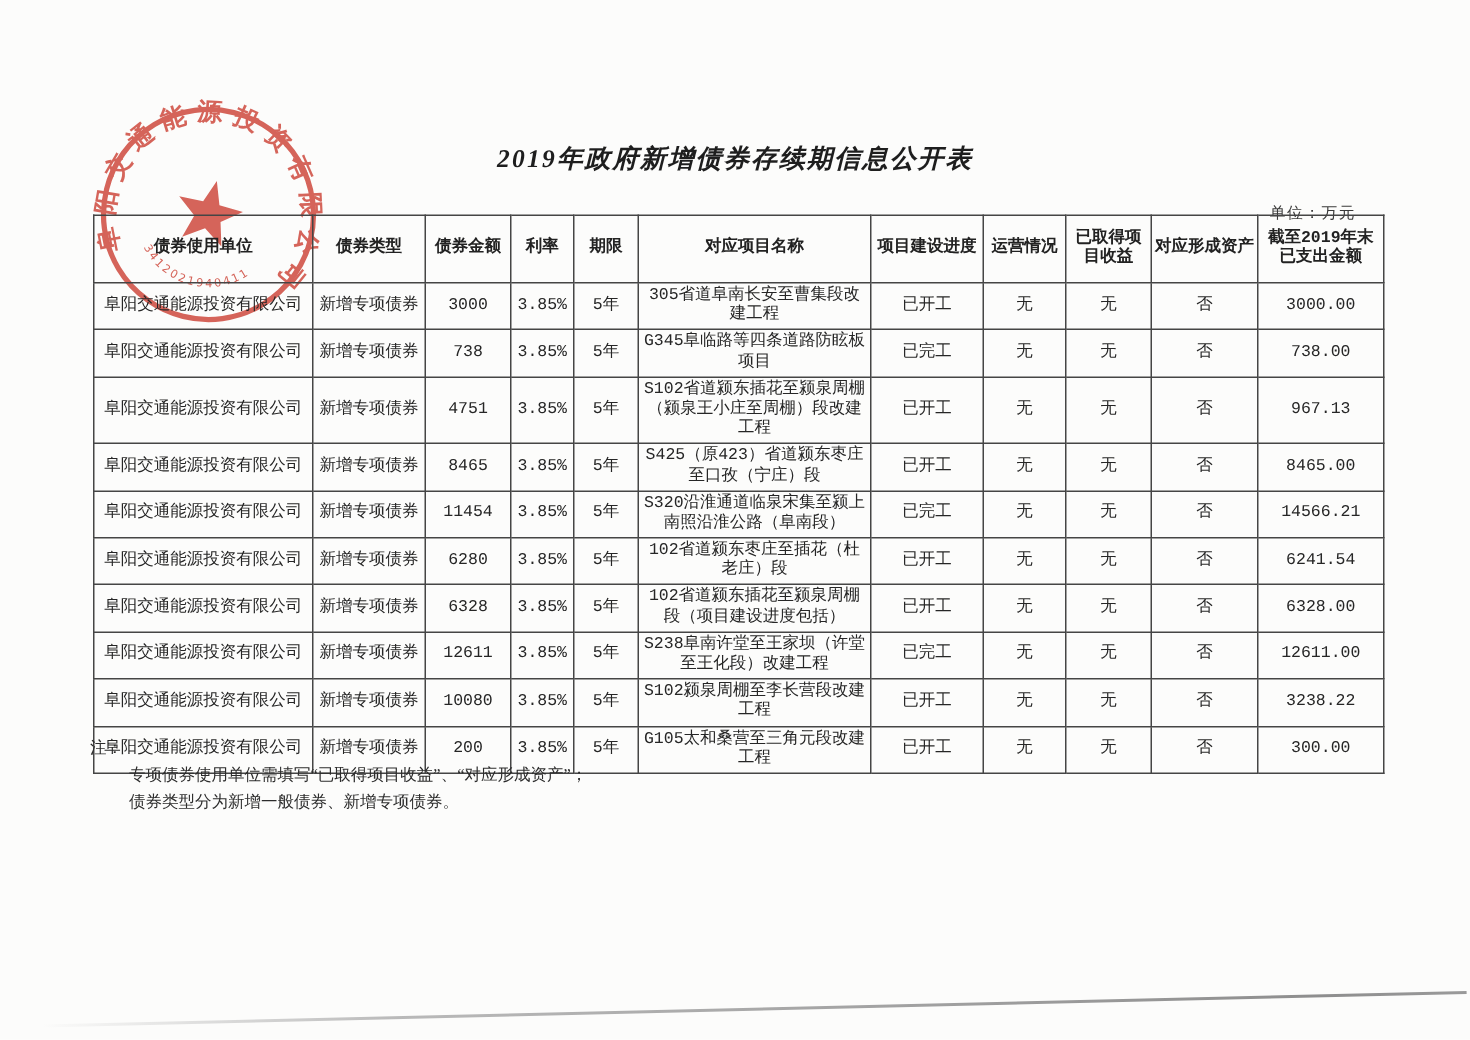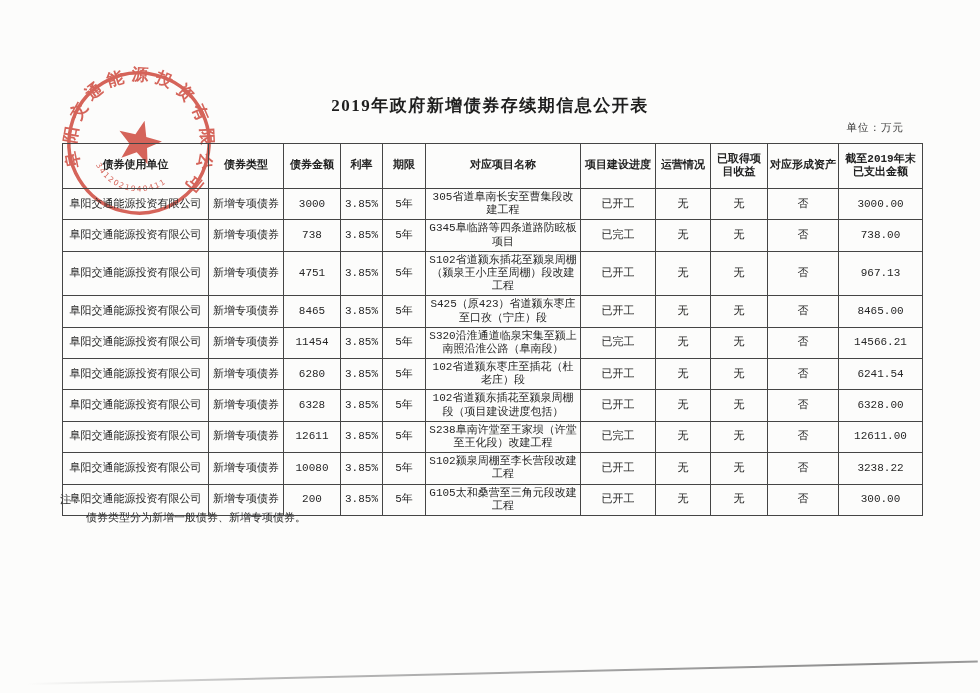--- a/index.html
+++ b/index.html
@@ -5,24 +5,24 @@
   html,body{margin:0;padding:0;}
   body{
     width:980px;height:693px;position:relative;overflow:hidden;
     background:#fcfcfb;
     font-family:"Liberation Serif","DejaVu Serif",serif;
     color:#262626;
   }
   .page-title{
     position:absolute;top:94px;left:0;width:980px;
     text-align:center;font-size:17px;font-weight:bold;
-    letter-spacing:1.5px;margin:0;color:#1e1e1e;
+    letter-spacing:1.5px;margin:0;color:#1e1e1e;font-style:italic;
   }
   .unit-label{
-    position:absolute;top:121px;right:76px;
+    position:absolute;top:135px;right:76px;
     font-size:10.5px;color:#3a3a3a;letter-spacing:1px;
   }
   table.bond-table{
     position:absolute;left:62px;top:143px;
     width:860px;border-collapse:collapse;table-layout:fixed;
     font-size:11px;color:#262626;
     border:1.5px solid #3f3f3f;
     font-family:Liberation Mono, monospace;
   }
   .bond-table th,.bond-table td{
@@ -238,17 +238,18 @@
           <td>否</td>
           <td>300.00</td>
         </tr>
       </tbody>
   </table>
 
   <div class="notes">
     <div class="note-first">
       <span class="note-prefix">注：</span>
     </div>
+    <div class="note-indent">专项债券使用单位需填写“已取得项目收益”、“对应形成资产”；</div>
     <div class="note-indent">债券类型分为新增一般债券、新增专项债券。</div>
   </div>
 
   <div class="scan-edge"></div>
 </div>
 
 </body></html>

